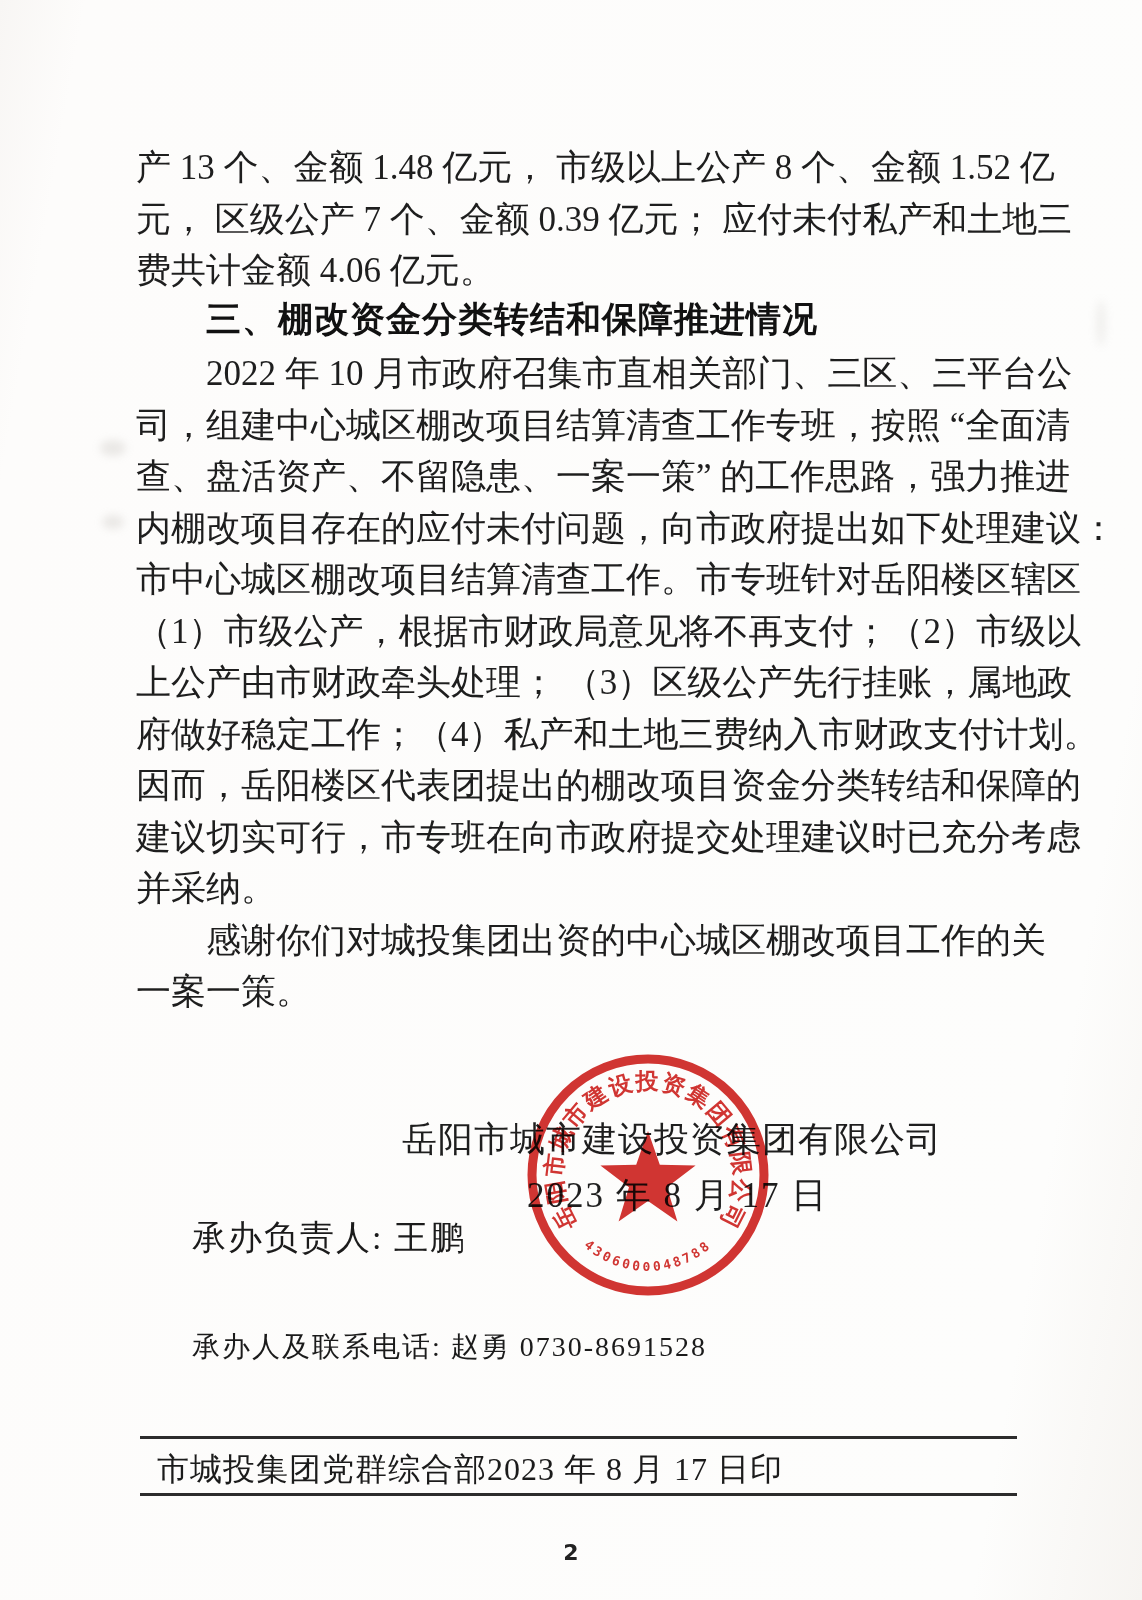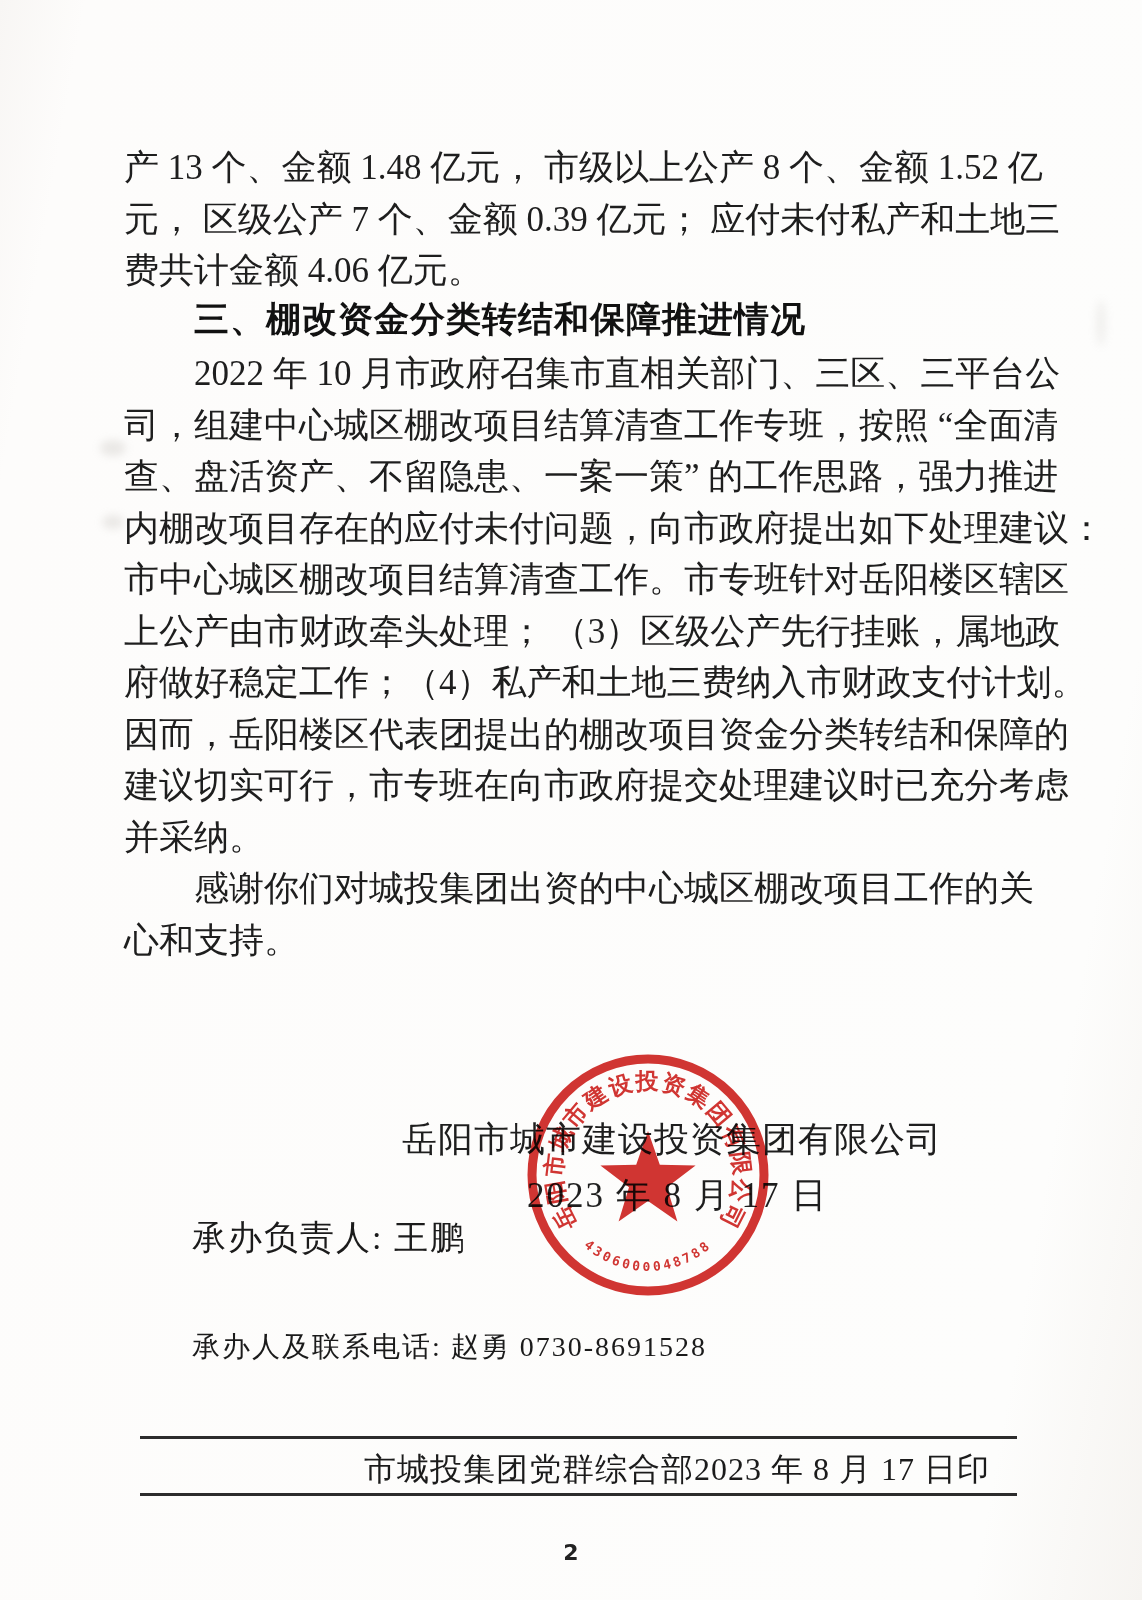--- a/index.html
+++ b/index.html
@@ -7,21 +7,21 @@
     position:relative;
     width:1142px;height:1600px;
     background:
       linear-gradient(100deg, #f8f6f4 0%, #fdfcfb 6%, #fdfdfc 88%, #f6f4f1 100%);
     overflow:hidden;
     font-family:"Liberation Serif","DejaVu Serif",serif;
     color:#222;
   }
   
   .bodytext{
-    position:absolute;left:124px;top:142px;width:852px;
+    position:absolute;left:136px;top:142px;width:852px;
     font-size:35px;line-height:51.5px;
     color:#1e1e1e;
   }
   .line{width:100%;text-align:justify;text-align-last:justify;white-space:nowrap;}
   .line.end{text-align-last:left;}
   .line.indent{text-indent:2em;}
   .heading{
     font-family:Liberation Mono, monospace;
     font-weight:900;text-align-last:left;text-indent:2em;
     letter-spacing:1px;color:#111;
@@ -41,21 +41,21 @@
   .seal .star{fill:var(--seal-color,#cf2522);}
   .seal text{fill:var(--seal-color,#cf2522);}
   .seal-ringtext{font-family:"Liberation Sans","DejaVu Sans",sans-serif;font-size:23px;font-weight:700;letter-spacing:2px;}
   .seal-code{font-family:"DejaVu Sans Mono","Liberation Mono",monospace;font-size:13px;font-weight:700;letter-spacing:3px;}
   
   .rule{position:absolute;left:140px;width:877px;height:3px;background:#2c2c2c;}
   .rule.top{top:1436px;}
   .rule.bottom{top:1493px;}
   .footer-row{
     position:absolute;left:157px;top:1448px;width:833px;
-    display:flex;justify-content:flex-end;align-items:center;
+    display:flex;justify-content:flex-start;align-items:center;
     font-size:32px;color:#1b1b1b;letter-spacing:1px;
   }
   .page-number{
     position:absolute;left:0;top:1540px;width:100%;
     text-align:center;font-size:22px;font-weight:700;color:#222;
     font-family:"DejaVu Sans","Liberation Sans",sans-serif;
   }
   
   .smudge{position:absolute;background:#b8b4ae;border-radius:50%;filter:blur(4px);opacity:.28;}
   .smudge.s1{left:100px;top:440px;width:26px;height:16px;}
@@ -74,27 +74,28 @@
   <div class="bodytext">
     <div class="line">产 13 个、金额 1.48 亿元， 市级以上公产 8 个、金额 1.52 亿</div>
     <div class="line">元， 区级公产 7 个、金额 0.39 亿元； 应付未付私产和土地三</div>
     <div class="line end">费共计金额 4.06 亿元。</div>
     <div class="line heading">三、棚改资金分类转结和保障推进情况</div>
     <div class="line indent">2022 年 10 月市政府召集市直相关部门、三区、三平台公</div>
     <div class="line">司，组建中心城区棚改项目结算清查工作专班，按照 “全面清</div>
     <div class="line">查、盘活资产、不留隐患、一案一策” 的工作思路，强力推进</div>
     <div class="line">内棚改项目存在的应付未付问题，向市政府提出如下处理建议：</div>
     <div class="line">市中心城区棚改项目结算清查工作。市专班针对岳阳楼区辖区</div>
+    <div class="line">（1）市级公产，根据市财政局意见将不再支付；（2）市级以</div>
     <div class="line">上公产由市财政牵头处理； （3）区级公产先行挂账，属地政</div>
     <div class="line">府做好稳定工作；（4）私产和土地三费纳入市财政支付计划。</div>
     <div class="line">因而，岳阳楼区代表团提出的棚改项目资金分类转结和保障的</div>
     <div class="line">建议切实可行，市专班在向市政府提交处理建议时已充分考虑</div>
     <div class="line end">并采纳。</div>
     <div class="line indent">感谢你们对城投集团出资的中心城区棚改项目工作的关</div>
-    <div class="line end">心和支持。</div>
+    <div class="line end">一案一策。</div>
   </div>
 
   <div class="sig-company">岳阳市城市建设投资集团有限公司</div>
   <div class="sig-date">2023 年 8 月 17 日</div>
 
   <svg class="seal" viewBox="0 0 260 260" xmlns="http://www.w3.org/2000/svg">
     <circle class="ring" cx="130" cy="130" r="116" fill="none" stroke-width="9"></circle>
     <polygon class="star" points="130,86 141.8,119.8 177.6,120.6 149,142.2 159.4,176.5 130,156 100.6,176.5 111,142.2 82.4,120.6 118.2,119.8"></polygon>
     <defs>
       <path id="ringTextPath" d="M 55.5 173 A 86 86 0 1 1 204.5 173"></path>

